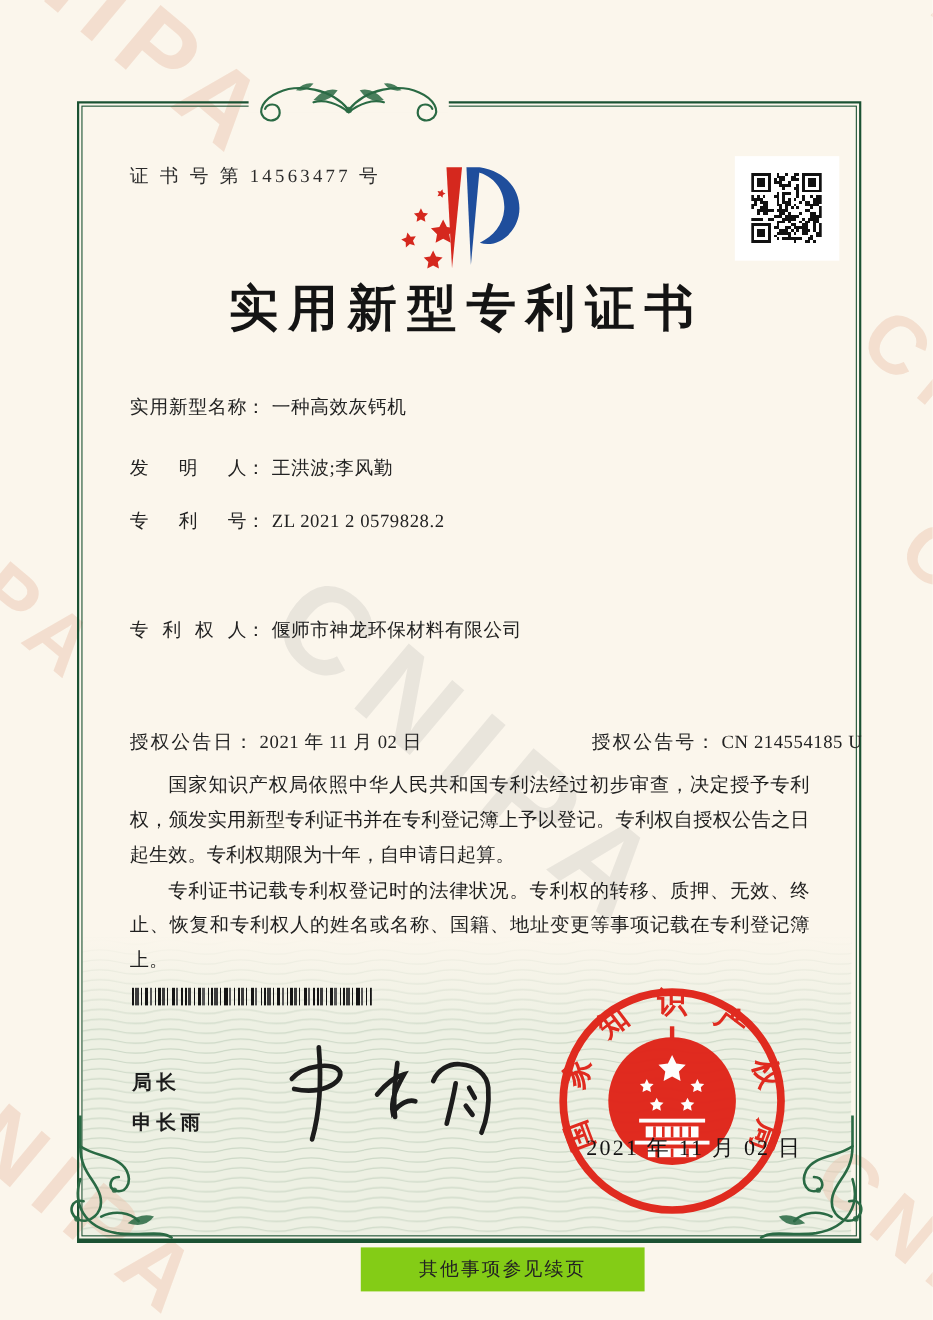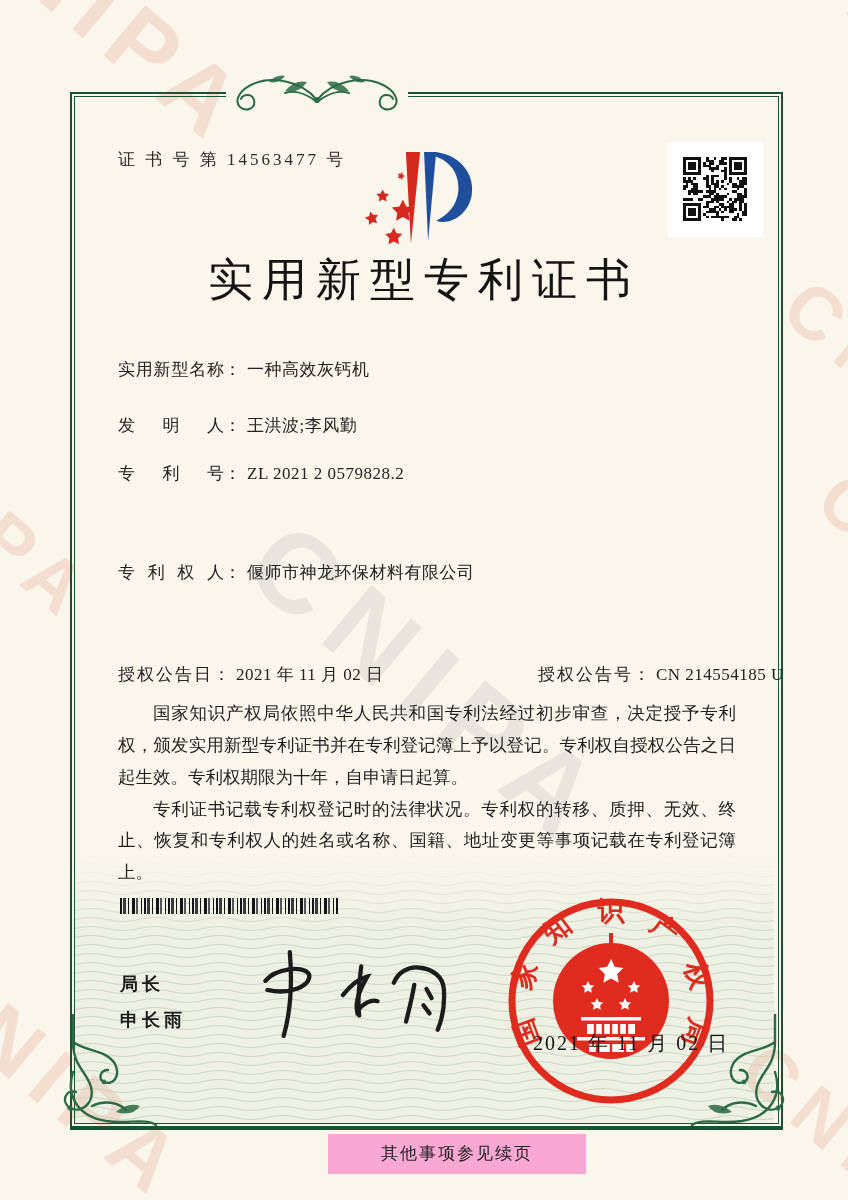--- a/index.html
+++ b/index.html
@@ -34,21 +34,21 @@
   .flourish.bl{left:56px;}
   .flourish.br{left:688px;transform:scaleX(-1);}
 
   
   .cert-no{position:absolute;left:118px;top:148px;font-size:17px;letter-spacing:3px;color:#2b2b2b;z-index:5;}
   .logo{position:absolute;left:356px;top:146px;width:124px;height:106px;z-index:5;}
   .qr-box{position:absolute;left:668px;top:142px;width:95px;height:95px;background:#ffffff;z-index:5;}
   .qr-box svg{position:absolute;left:15px;top:15px;}
 
   .title{position:absolute;left:0;top:250px;width:848px;text-align:center;
-      font-size:45px;font-weight:400;letter-spacing:9px;color:#141414;z-index:5;}
+      font-size:45px;font-weight:700;letter-spacing:9px;color:#141414;z-index:5;}
 
   
   .row{position:absolute;left:118px;font-size:17px;color:#222;z-index:5;white-space:nowrap;}
   .lbl{display:inline-block;width:106px;text-align:justify;text-align-last:justify;vertical-align:top;}
   .lbl5{display:inline-block;letter-spacing:2px;vertical-align:top;}
   .colon{display:inline-block;margin-right:6px;}
   .val{letter-spacing:.5px;}
   .r0{top:358px;} .r1{top:414px;} .r2{top:462px;} .r3{top:511px;}
   .r4{top:561px;} .r5{top:613px;} .r6{top:663px;}
   .grant2{position:absolute;left:420px;top:0;}
@@ -69,21 +69,21 @@
   .signer.t{top:972px;} .signer.n{top:1008px;}
   .signature{position:absolute;left:252px;top:942px;width:196px;height:102px;z-index:6;}
   .seal{position:absolute;left:505px;top:895px;width:212px;height:212px;z-index:5;opacity:.96;}
   .seal-date{position:absolute;left:533px;top:1030px;font-size:20px;letter-spacing:2px;
       color:#141414;z-index:7;white-space:nowrap;}
 
   
   .page-footer{position:absolute;left:70px;top:1094px;width:709px;text-align:center;
       font-size:15px;letter-spacing:2px;color:#222;z-index:6;}
   .note{position:absolute;left:328px;top:1134px;width:258px;height:40px;line-height:40px;
-      background:#f9a8d4;text-align:center;font-size:17px;letter-spacing:2px;color:#222;z-index:6;}
+      background:#84cc16;text-align:center;font-size:17px;letter-spacing:2px;color:#222;z-index:6;}
 </style>
 </head>
 <body>
 
 <div id="page">
 
   <div class="wm wm1">CNIPA</div>
   <div class="wm wm2">CNIPA</div>
   <div class="wm wm3">CNIPA</div>
   <div class="wm wm4">CNIPA</div>

